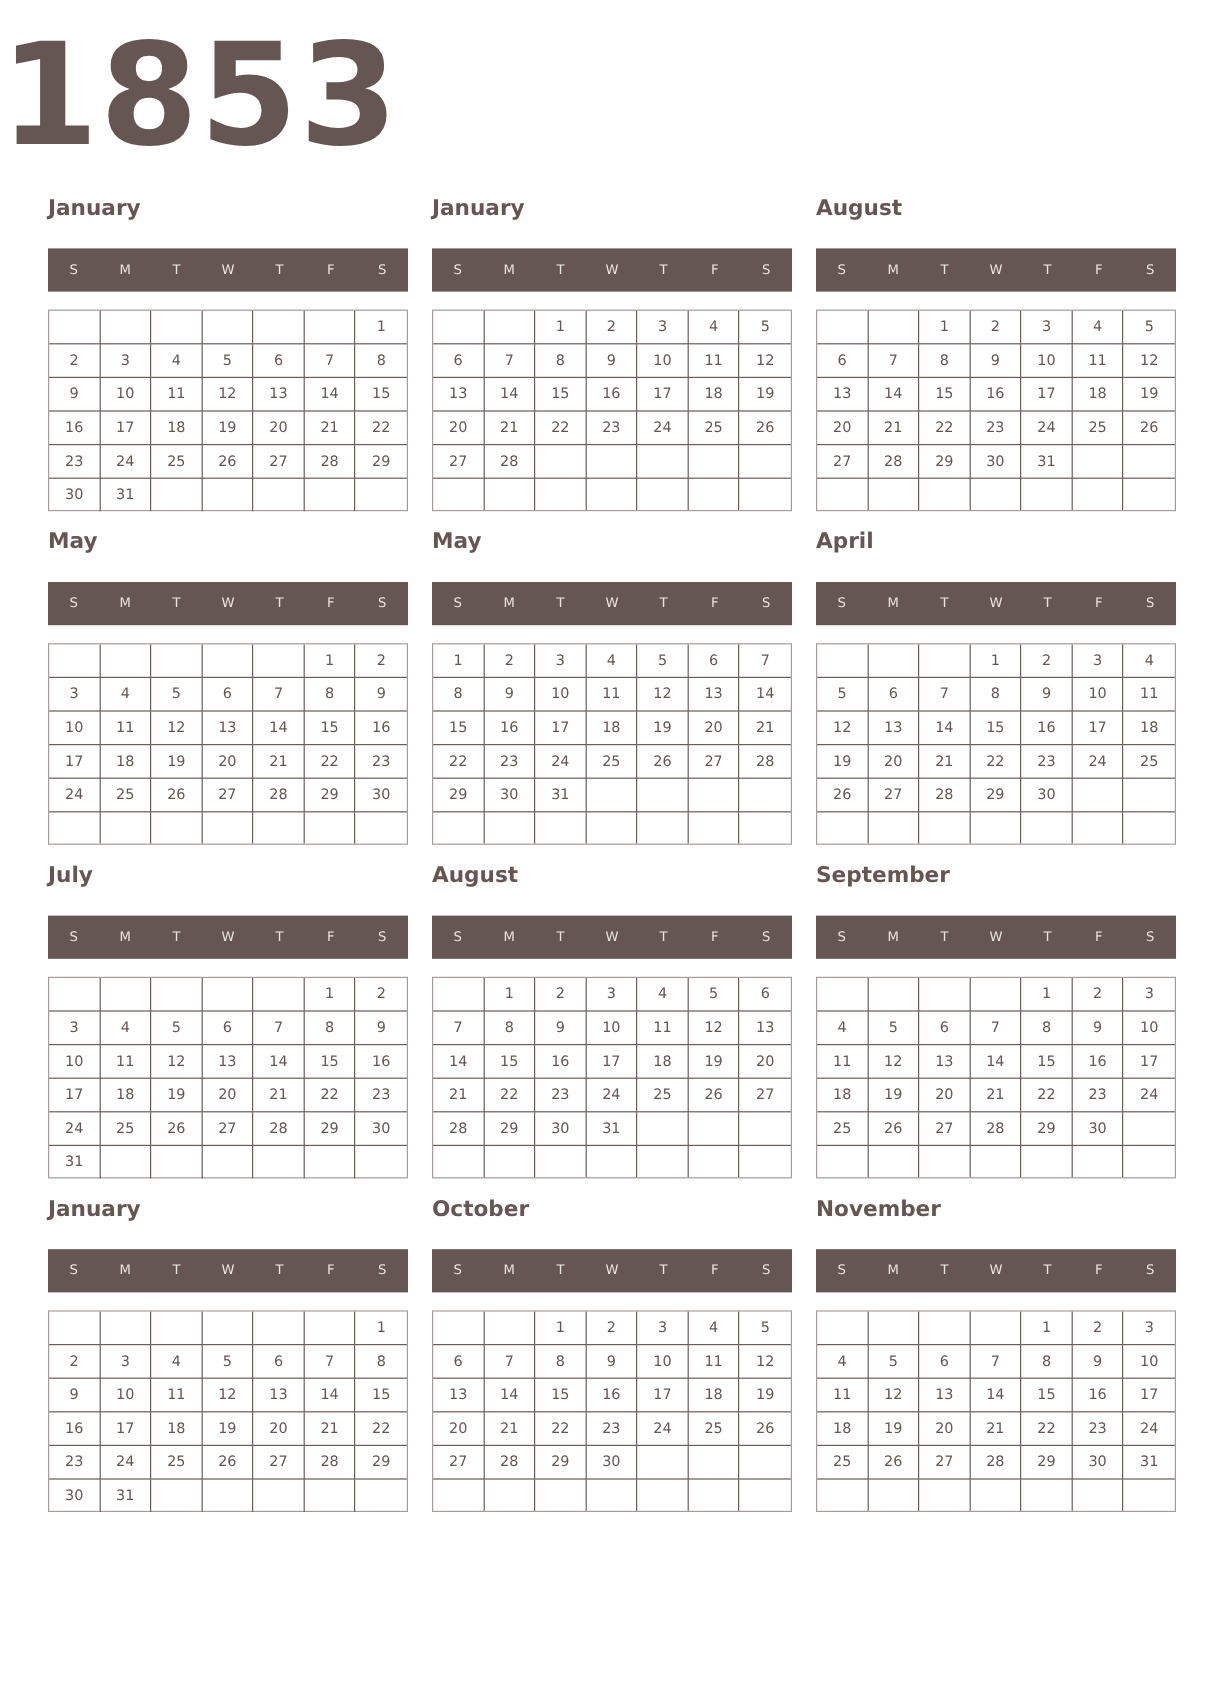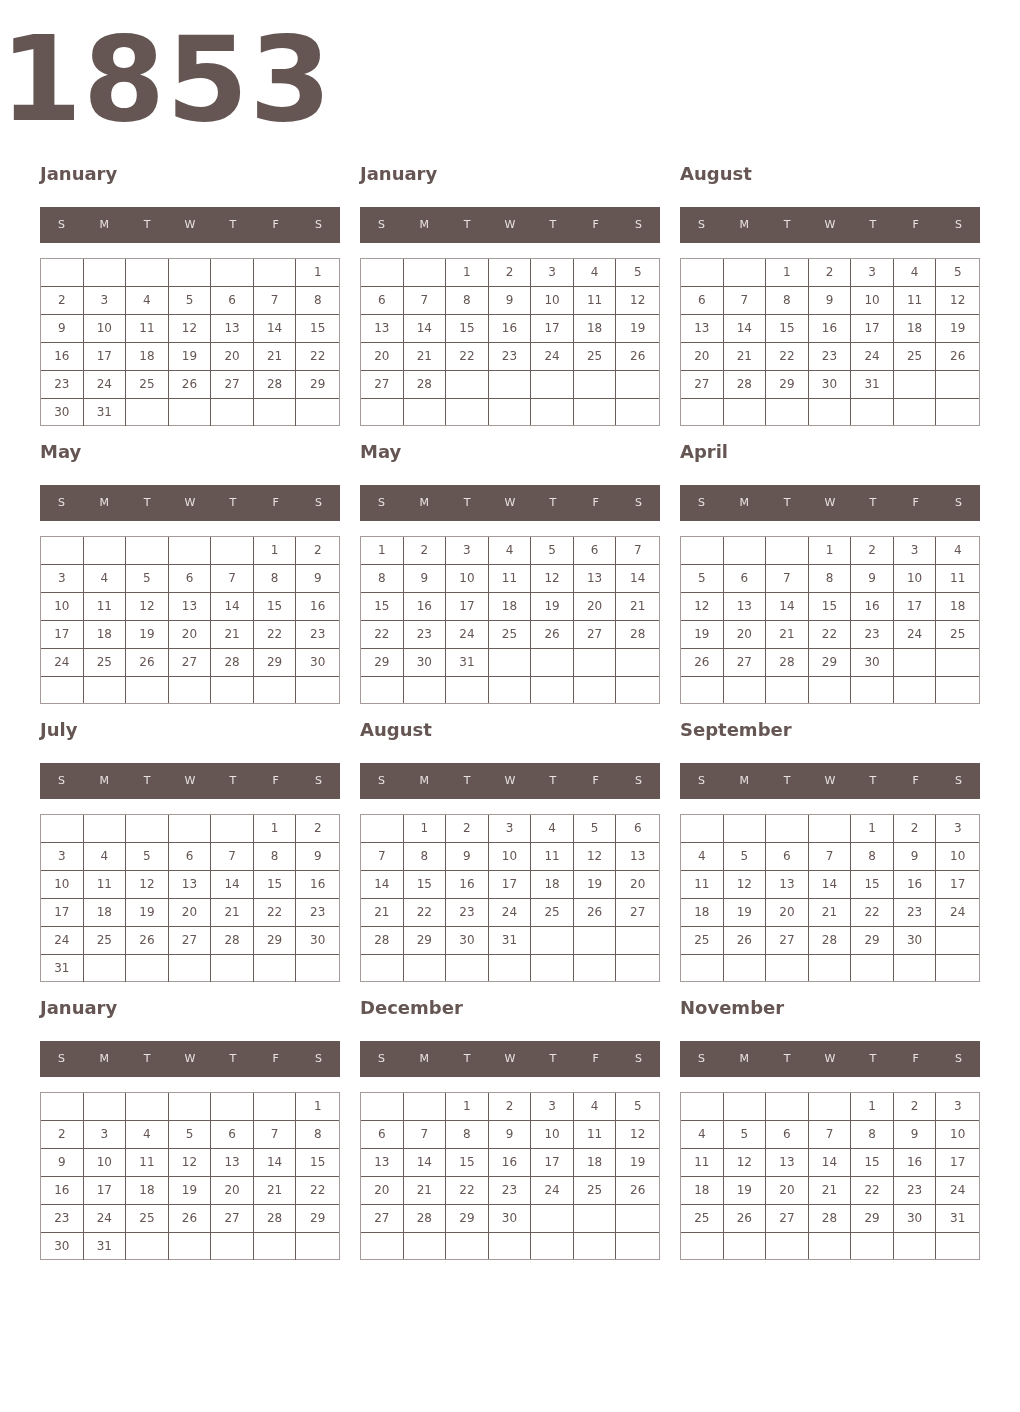--- a/index.html
+++ b/index.html
@@ -573,21 +573,21 @@
         <div class="cell">30</div>
         <div class="cell">31</div>
         <div class="cell"></div>
         <div class="cell"></div>
         <div class="cell"></div>
         <div class="cell"></div>
         <div class="cell"></div>
       </div>
     </div>
     <div class="month" style="left: 360px; top: 996px;">
-      <div class="mtitle">December</div>
+      <div class="mtitle">October</div>
       <div class="dow">
         <span>S</span>
         <span>M</span>
         <span>T</span>
         <span>W</span>
         <span>T</span>
         <span>F</span>
         <span>S</span>
       </div>
       <div class="grid">

